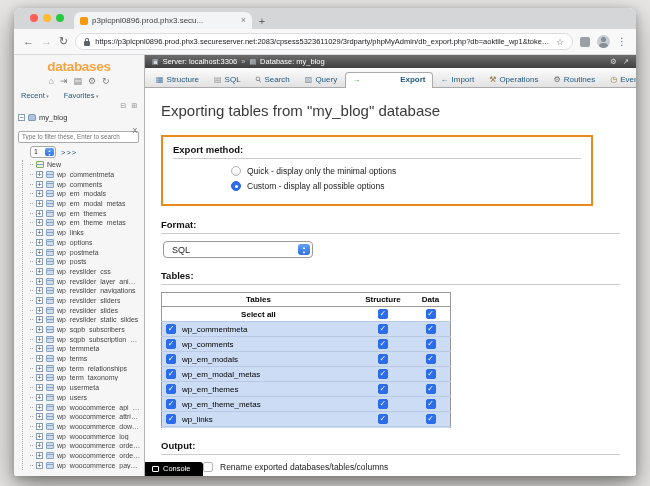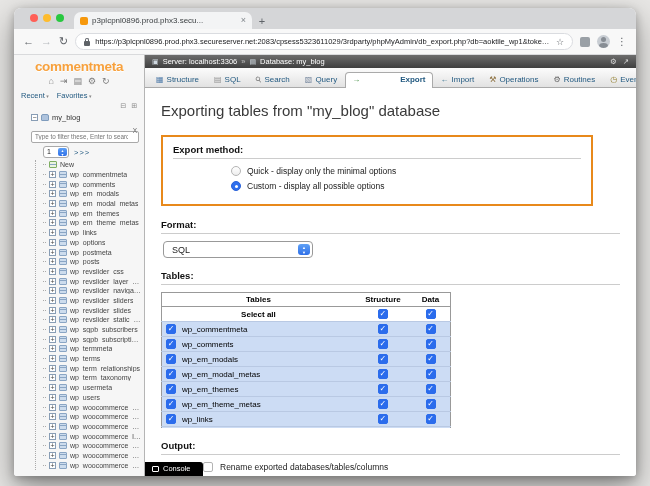--- a/index.html
+++ b/index.html
@@ -41,24 +41,24 @@
   .avatar::before{ content:""; position:absolute; top:2px; left:4px; width:5px; height:5px; border-radius:50%; background:#878d94;}
   .avatar::after{ content:""; position:absolute; top:8px; left:2px; width:9px; height:6px; border-radius:50% 50% 0 0; background:#878d94;}
   .dots{ font-size:10px; color:#5f6368;}
   
   .app{ display:flex; height:421px; }
   
   .sidebar{ width:131px; background:#f6f6f6; border-right:1px solid #b5b5b5; overflow:hidden; position:relative;}
   .pma-logo{ text-align:center; font-size:13.5px; font-weight:bold; color:#f7a13d;
     padding:4px 0 1px; letter-spacing:-0.3px; text-shadow:0 1px 0 #fff;}
   .side-icons{ display:flex; justify-content:center; gap:6px; padding:2px 0 3px; color:#7d7d7d; font-size:9px; line-height:1;}
-  .recfav{ display:flex; gap:8px; padding:2px 7px 2px; font-size:7.5px; color:#235a81;}
+  .recfav{ display:flex; gap:15px; padding:2px 7px 2px; font-size:7.5px; color:#235a81;}
   .recfav span::after{ content:" ▾"; font-size:5px; color:#888;}
   .panelctl{ display:flex; justify-content:flex-end; gap:5px; padding:0 7px 2px; color:#8a8a8a; font-size:7px; line-height:1;}
-  .tree{ padding:1px 3px 0 17px; }
+  .tree{ padding:1px 3px 0 4px; }
   .db-row{ display:flex; align-items:center; gap:3px; font-size:7.5px; color:#333; padding:1px 0 2px;}
   .expand{ width:7px; height:7px; border:1px solid #889db5; background:#fff; flex:none;
     font-size:7px; line-height:5px; text-align:center; color:#444;}
   .expand::before{ content:"+"; }
   .expand.open::before{ content:"−"; }
   .db-ic{ width:8px; height:7px; background:#aec3dd; border:1px solid #7f9cbd; border-radius:2px 2px 1px 1px; flex:none;}
   .filterwrap{ position:relative; margin:1px 2px 2px 0;}
   .filterwrap input{ width:100%; height:12px; border:1px solid #a9a9a9; border-radius:2px;
     font-size:6.3px; padding:1px 10px 1px 3px; color:#666; font-family:"Liberation Sans",sans-serif;}
   .filter-x{ position:absolute; right:2px; top:2px; font-size:6.5px; color:#666;}
@@ -173,21 +173,21 @@
       <span class="star">☆</span>
     </div>
     <span class="ext"></span>
     <span class="avatar"></span>
     <span class="dots">⋮</span>
   </div>
 
   <div class="app">
 
     <div class="sidebar">
-      <div class="pma-logo">commentmeta</div>
+      <div class="pma-logo">databases</div>
       <div class="side-icons">
         <span>⌂</span>
         <span>⇥</span>
         <span>▤</span>
         <span>⚙</span>
         <span>↻</span>
       </div>
       <div class="recfav">
         <span>Recent</span>
         <span>Favorites</span>

